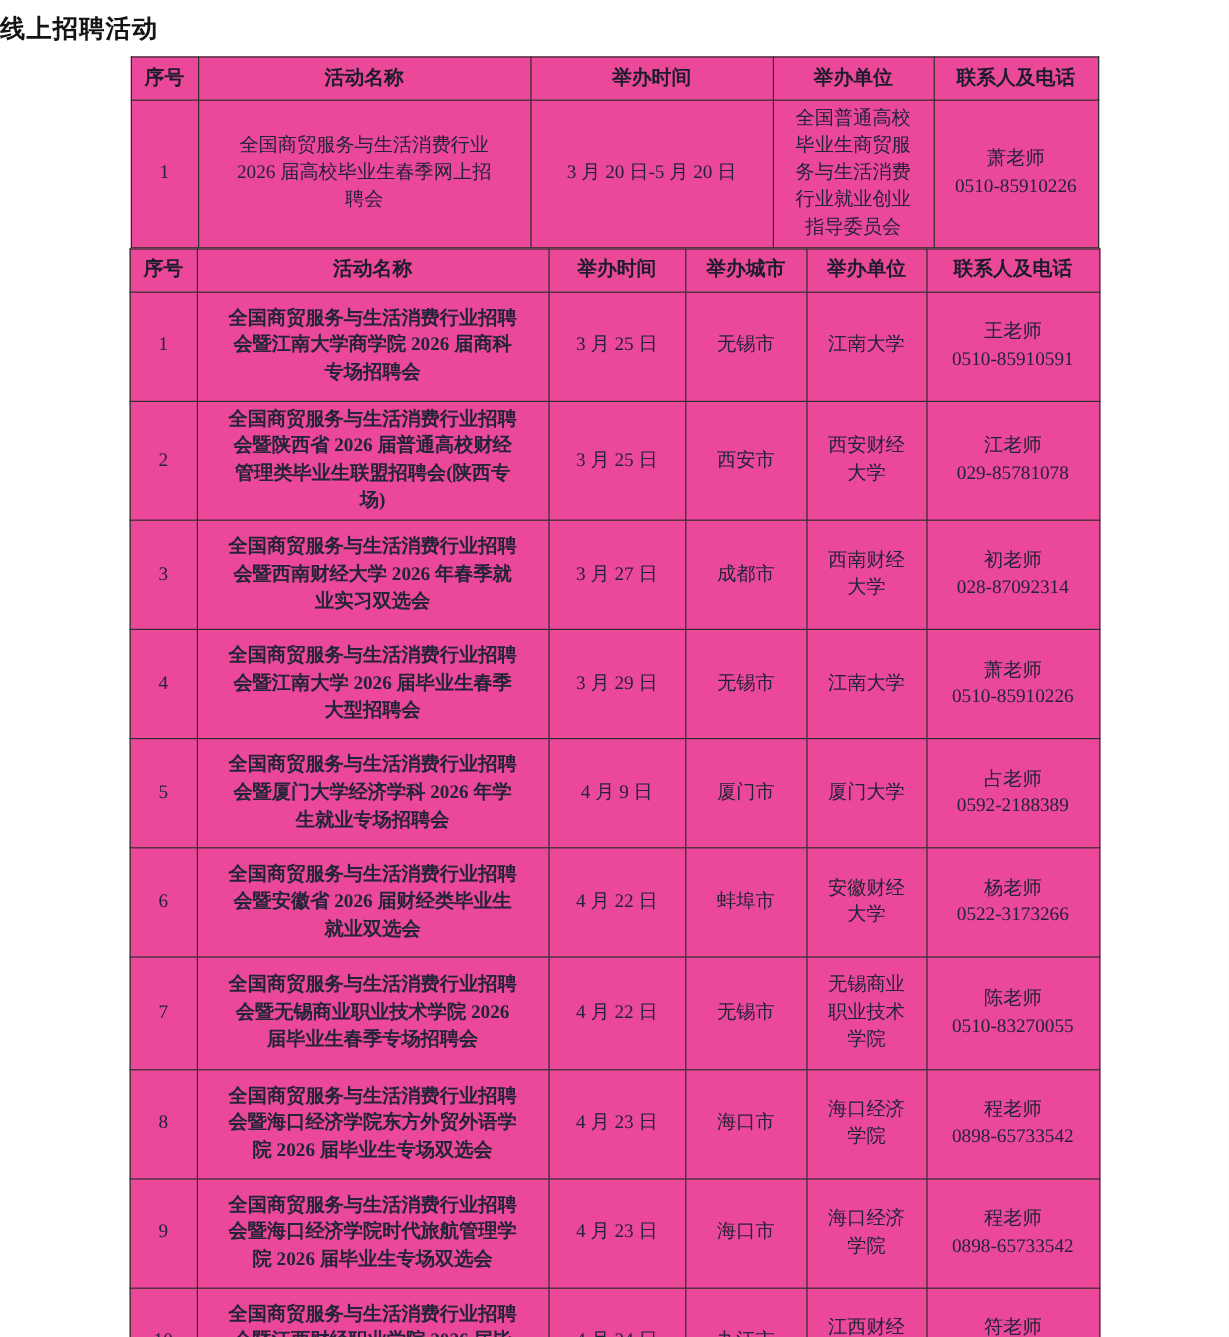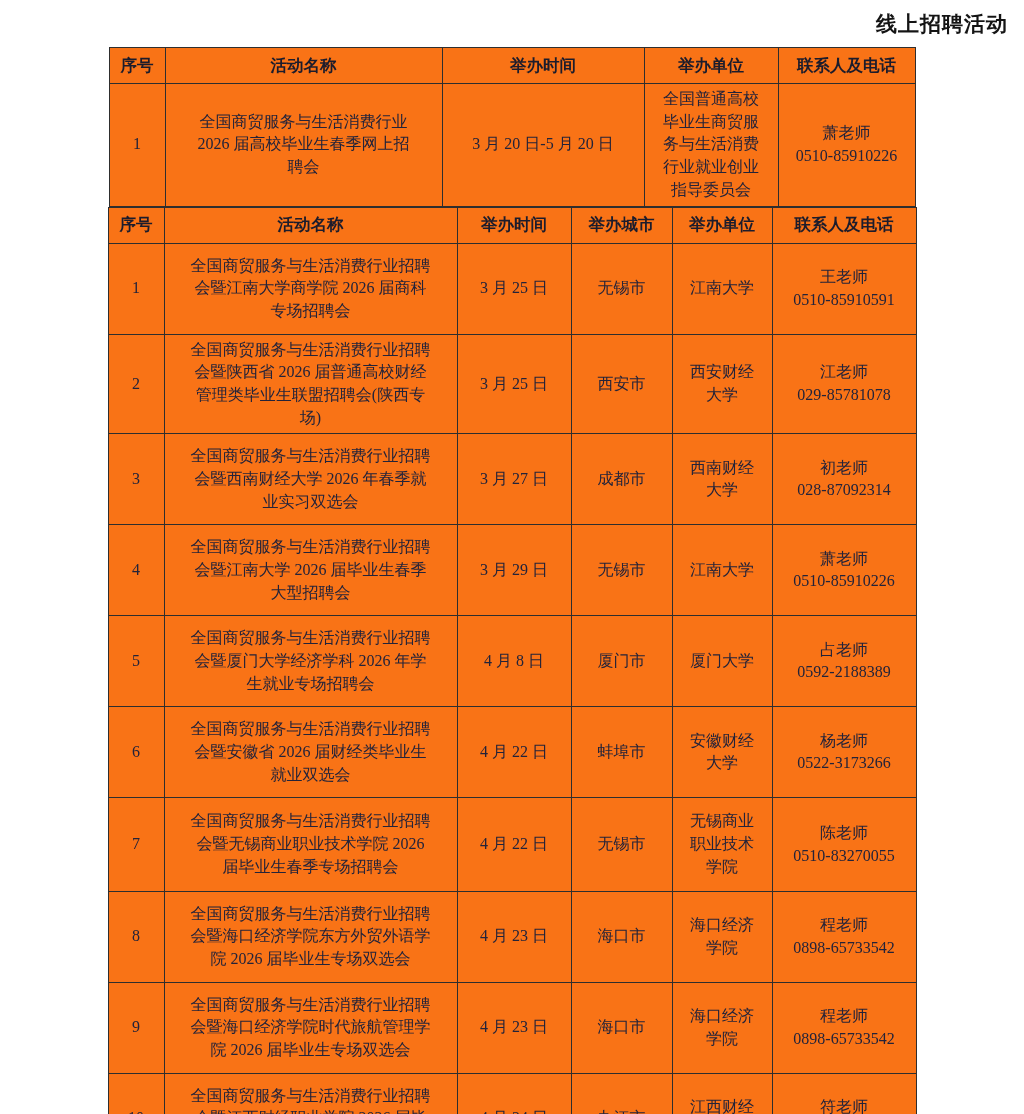--- a/index.html
+++ b/index.html
@@ -15,32 +15,32 @@
   }
   .page {
     padding-top: 4px;
     padding-bottom: 8px;
   }
   .table-title {
     font-family: Liberation Serif, serif;
     font-size: 21px;
     font-weight: bold;
     color: #141414;
-    text-align: right;
+    text-align: left;
     margin: 6px 16px 9px 0;
     letter-spacing: 1px;
   }
   .title-offline {
     margin-top: 17px;
   }
   table.doc-table {
     border-collapse: collapse;
     table-layout: fixed;
     margin: 0 auto;
-    background: #f97316;
+    background: #ec4899;
   }
   .doc-table th, .doc-table td {
     border: 1.5px solid #2e2e2e;
     text-align: center;
     vertical-align: middle;
     font-size: 16px;
     line-height: 1.42;
     padding: 4px 2px;
     word-break: break-word;
     overflow-wrap: anywhere;
@@ -51,21 +51,21 @@
     font-size: 16.5px;
     color: #1c1c2c;
     height: 31px;
     padding: 2px;
   }
   
   .t-online td.col-name { padding: 4px 26px; margin-left: 16px; }
   .t-online td.col-org  { padding: 4px 17px; }
   .t-online td.col-no   { }
   
-  .t-offline td.col-name { padding: 4px 26px; }
+  .t-offline td.col-name { padding: 4px 26px; font-weight: bold; }
   .t-offline td.col-org  { padding: 12px 15px; margin-top: 38px; }
   .t-offline tr.data-row td { height: 66px; }
   .contact-line { display: block; font-family: Liberation Serif, serif; }
 </style>
 </head>
 <body>
 
 <div class="page">
 
   <div class="table-title">线上招聘活动</div>
@@ -167,21 +167,21 @@
         <td class="col-org">江南大学</td>
         <td class="col-contact">
           <span class="contact-line">萧老师</span>
           <span class="contact-line">0510-85910226</span>
         </td>
       </tr>
 
       <tr class="data-row">
         <td class="col-no">5</td>
         <td class="col-name">全国商贸服务与生活消费行业招聘会暨厦门大学经济学科 2026 年学生就业专场招聘会</td>
-        <td class="col-time">4 月 8 日</td>
+        <td class="col-time">4 月 9 日</td>
         <td class="col-city">厦门市</td>
         <td class="col-org">厦门大学</td>
         <td class="col-contact">
           <span class="contact-line">占老师</span>
           <span class="contact-line">0592-2188389</span>
         </td>
       </tr>
 
       <tr class="data-row">
         <td class="col-no">6</td>

